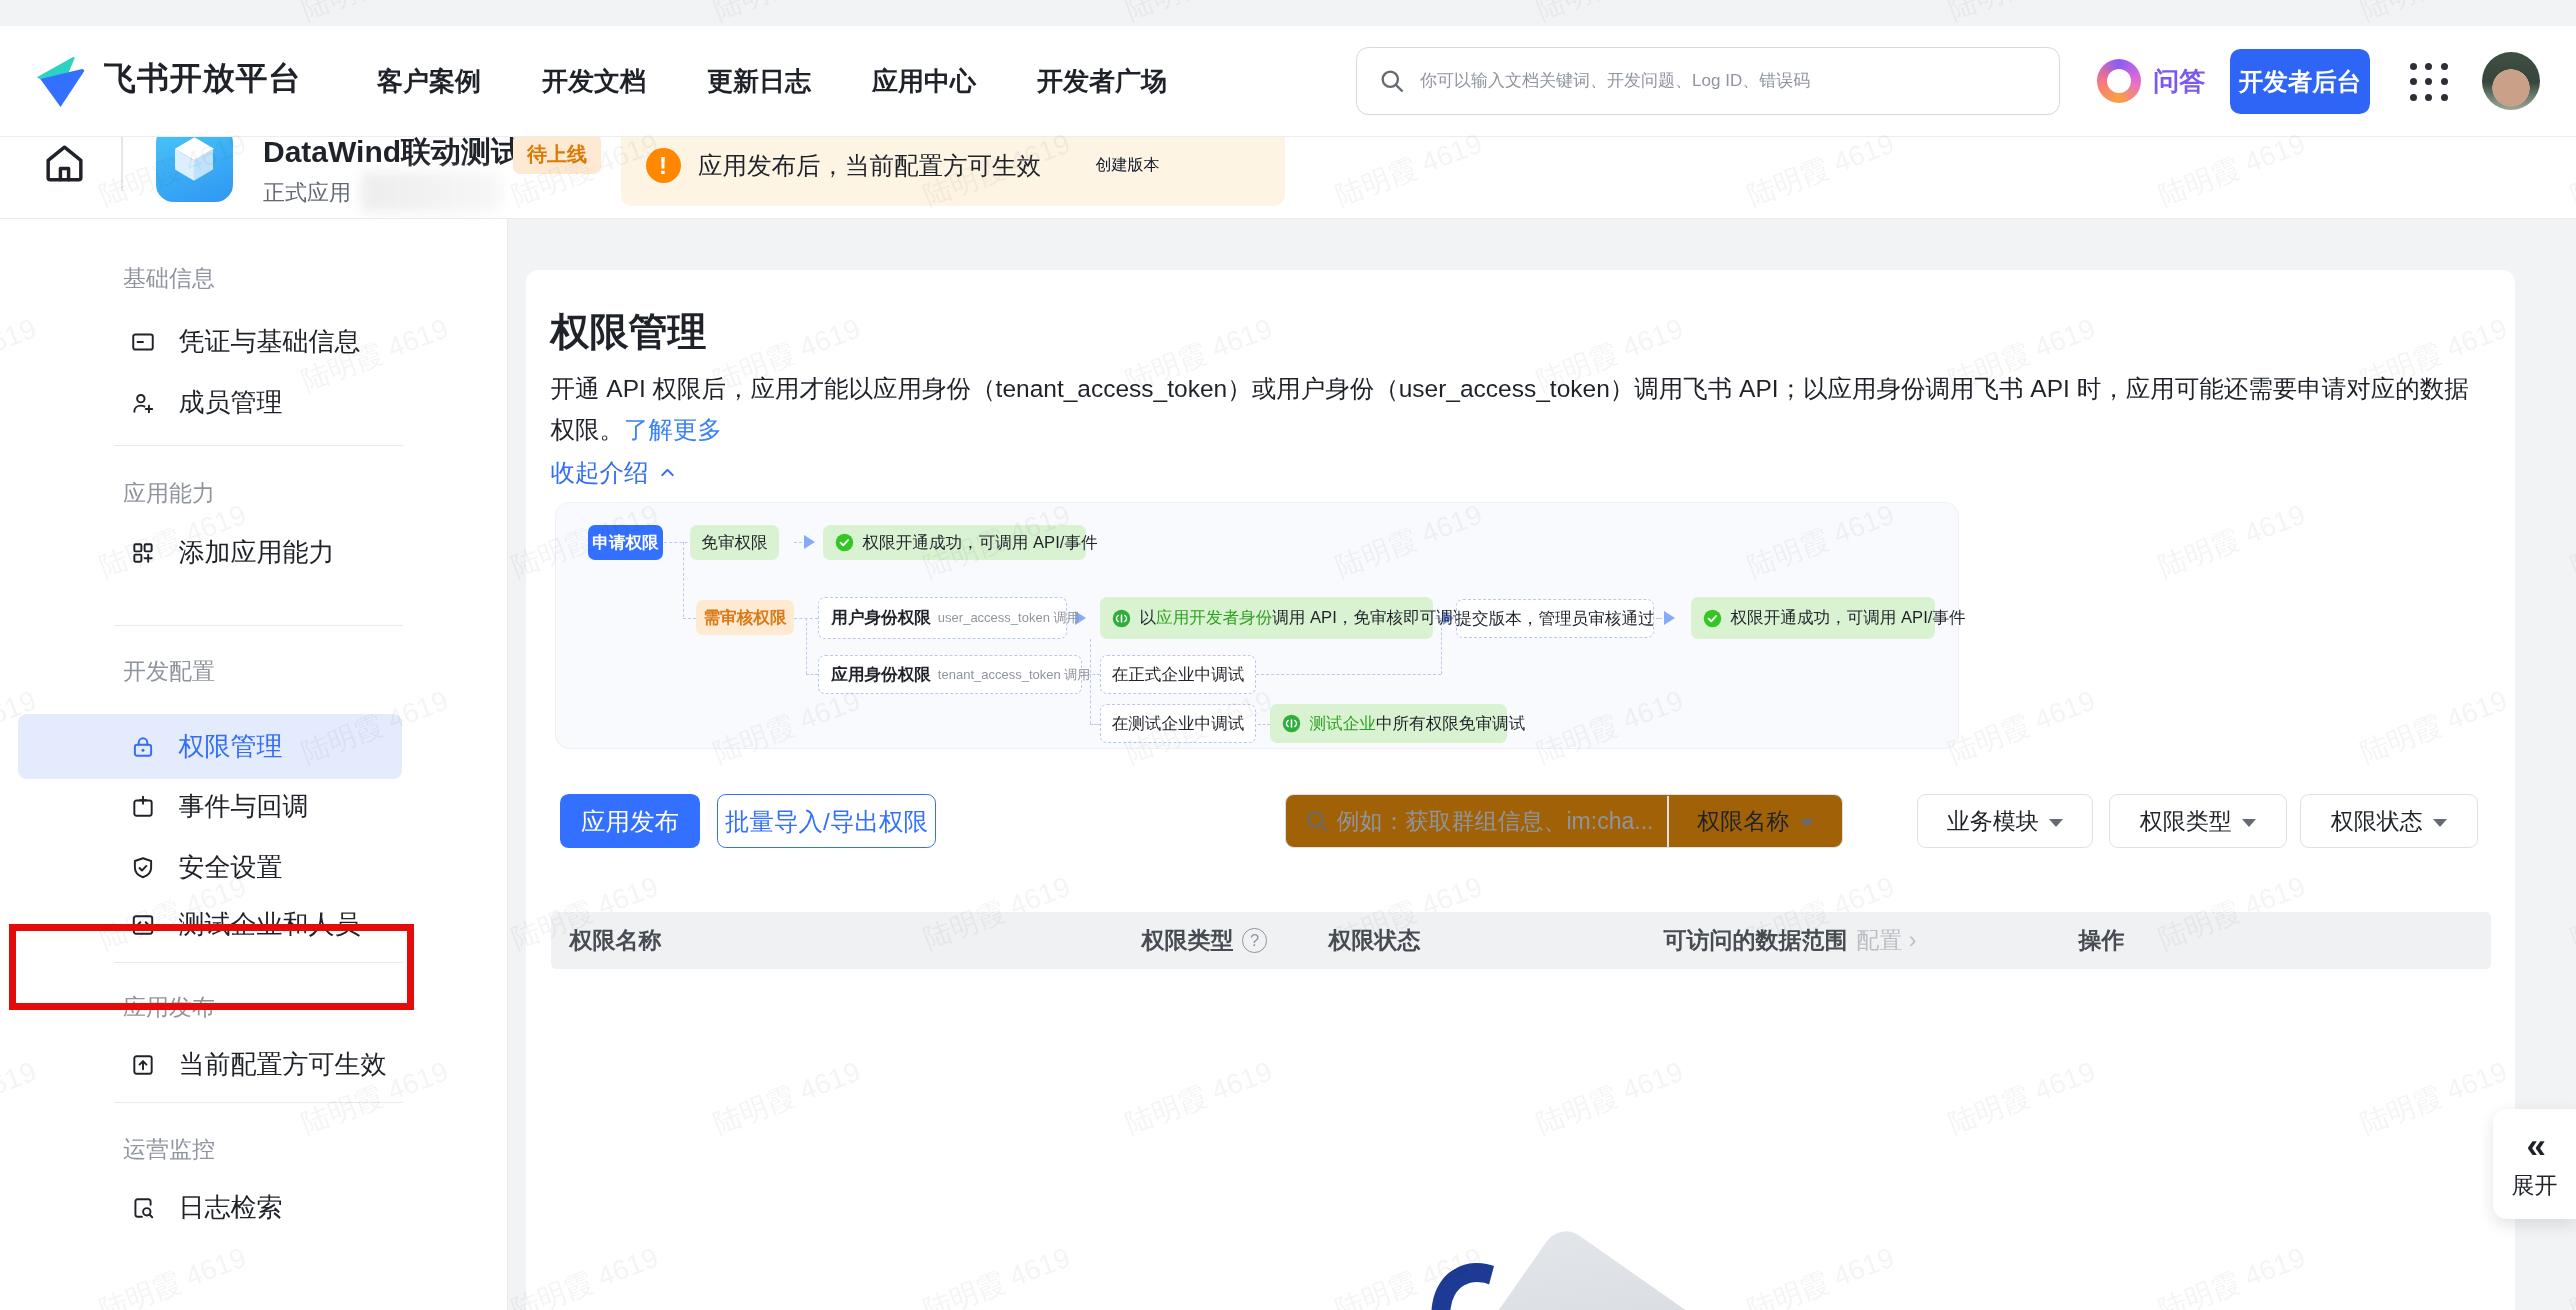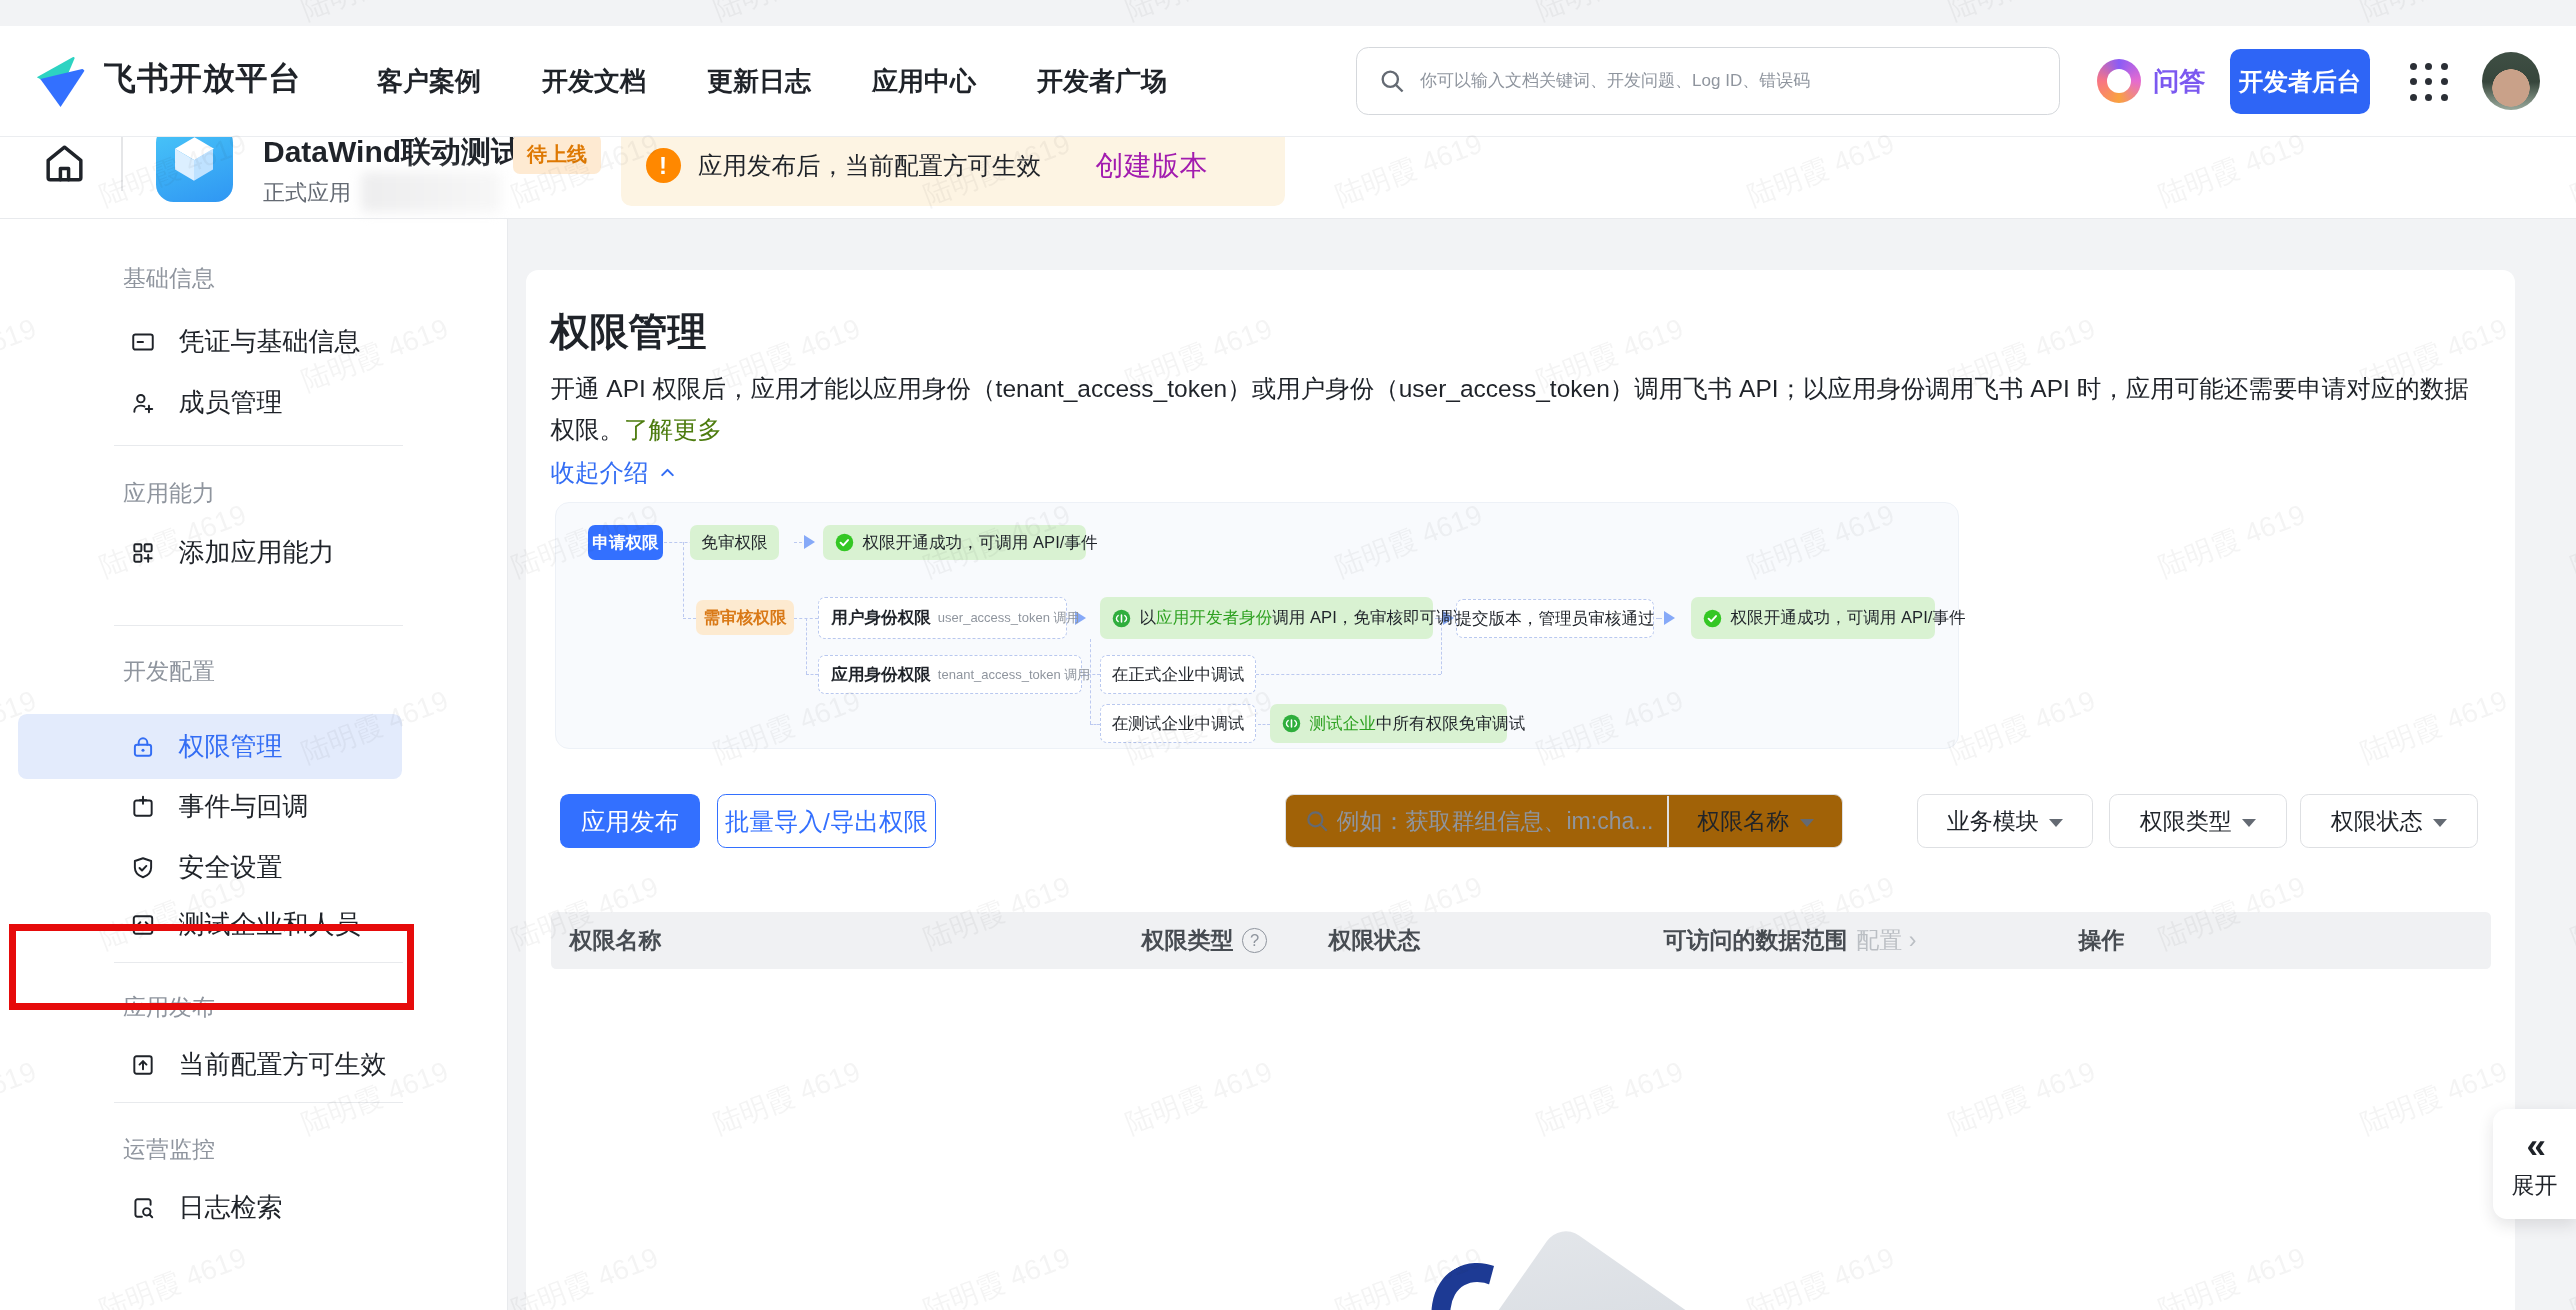--- a/index.html
+++ b/index.html
@@ -39,37 +39,37 @@
   .cube .top { position:absolute; left:0; top:0; width:39px; height:23px; background:#ffffff; clip-path:polygon(50% 0,100% 50%,50% 100%,0 50%); }
   .cube .l { position:absolute; left:0; top:11.4px; width:19px; height:32px; background:#dcefff; clip-path:polygon(0 0,100% 35%,100% 100%,0 65%); }
   .cube .r { position:absolute; left:19px; top:11.4px; width:19px; height:32px; background:#bfe2ff; clip-path:polygon(0 35%,100% 0,100% 65%,0 100%); }
   .app-name { position:absolute; left:263px; top:21px; font-size:30px; font-weight:700; }
   .app-badge { position:absolute; left:513px; top:23px; height:40px; padding:0 14px; background:#feead2; color:#de7802; font-size:20px; border-radius:7px; display:flex; align-items:center; font-weight:600; }
   .app-sub { position:absolute; left:263px; top:67px; font-size:22px; color:#646a73; }
   .app-redact { position:absolute; left:361px; top:61px; width:140px; height:40px; background:linear-gradient(90deg,#ededee,#f7f7f7); filter:blur(6.1px); border-radius:5.3px; }
   .banner { position:absolute; left:621px; top:14px; width:664px; height:81px; background:#fdf4e3; border-radius:10.5px; display:flex; align-items:center; padding:0 24.5px; gap:17.5px; }
   .warn-ic { width:35px; height:35px; border-radius:50%; background:#ff8800; color:#fff; font-size:24px; font-weight:700; display:flex; align-items:center; justify-content:center; flex:none; }
   .banner-text { font-size:24.5px; color:#1f2329; white-space:nowrap; }
-  .banner-link { font-size:28px; color:#a21caf; margin-left:37px; cursor:pointer; white-space:nowrap; }
+  .banner-link { font-size:16px; color:#0f172a; margin-left:37px; cursor:pointer; white-space:nowrap; }
 
   
   .sidebar { position:absolute; left:0; top:219px; width:508px; height:1092px; background:#fff; border-right:0.9px solid #e8eaed; z-index:8; }
   .sec-label { position:absolute; left:123px; font-size:23px; color:#8f959e; }
   .side-item { position:absolute; left:17.5px; width:384px; height:63px; display:flex; align-items:center; gap:23px; padding-left:112px; font-size:26px; color:#1f2329; border-radius:8.8px; cursor:pointer; }
   .side-item svg { flex:none; }
   .side-item.active { background:#e3ebfc; color:#336df4; height:65px; }
   .side-divider { position:absolute; left:114px; width:289px; height:0; border-top:1.8px solid #e8eaed; }
   .red-annot { position:absolute; left:8.8px; top:924px; width:405px; height:86px; border:7px solid #e60b0b; z-index:60; pointer-events:none; }
 
   
   .content-bg { position:absolute; left:508px; top:219px; width:2068px; height:1092px; background:#f2f3f5; }
   .card { position:absolute; left:526px; top:270px; width:1989px; height:1041px; background:#fff; border-radius:12.3px 12.3px 0 0; overflow:hidden; }
   .page-title { position:absolute; left:24.5px; top:35px; font-size:39px; font-weight:700; }
   .page-desc { position:absolute; left:24.5px; top:98px; width:1919px; font-size:24.5px; line-height:41px; color:#1f2329; }
-  .link { color:#4d7c0f; cursor:pointer;text-align:right; }
+  .link { color:#3b82f6; cursor:pointer;text-align:right; }
   .collapse-link { position:absolute; left:24.5px; top:186px; font-size:24.5px; color:#336df4; display:flex; align-items:center; gap:8.8px; cursor:pointer; }
 
   
   .diagram { position:absolute; left:29px; top:232px; width:1404px; height:247px; background:#f8fafd; border:1.8px solid #edf1f7; border-radius:14px; }
   .dnode { position:absolute; display:flex; align-items:center; justify-content:center; font-size:16.6px; border-radius:7px; white-space:nowrap; }
   .n-blue { background:#3370ff; color:#fff; font-weight:600; }
   .n-green { background:#d9f2d2; color:#1f2329; }
   .n-orange { background:#fdead0; color:#d97917; font-weight:600; }
   .n-dash { background:#fff; border:1.8px dashed #b9c8ef; color:#1f2329; justify-content:flex-start; padding:0 12.3px; gap:7px; }
   .n-pill { background:#d9f2d2; color:#1f2329; justify-content:flex-start; padding:0 10.5px; gap:8px; }

